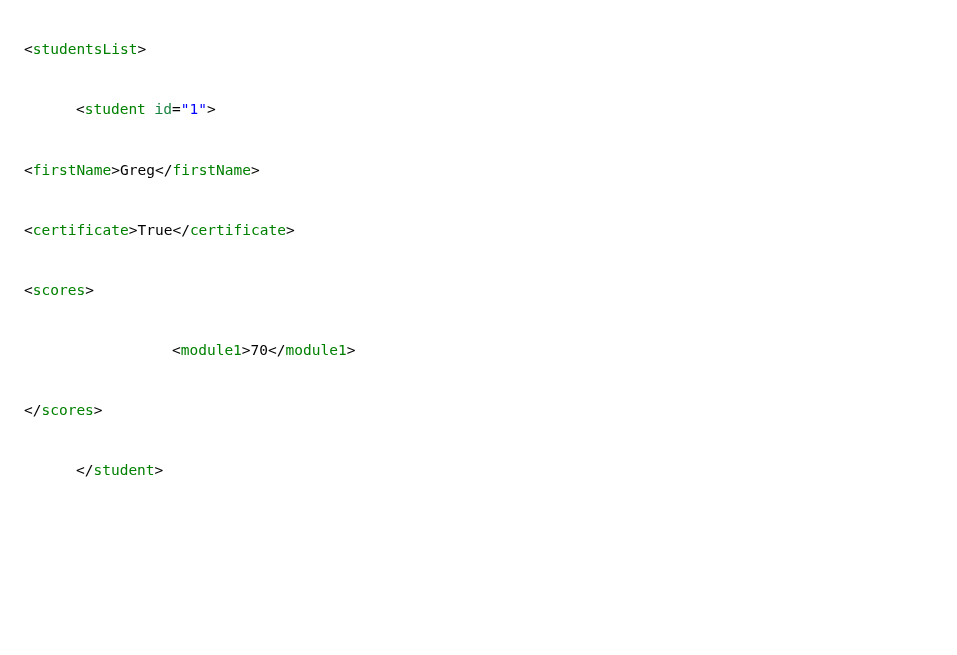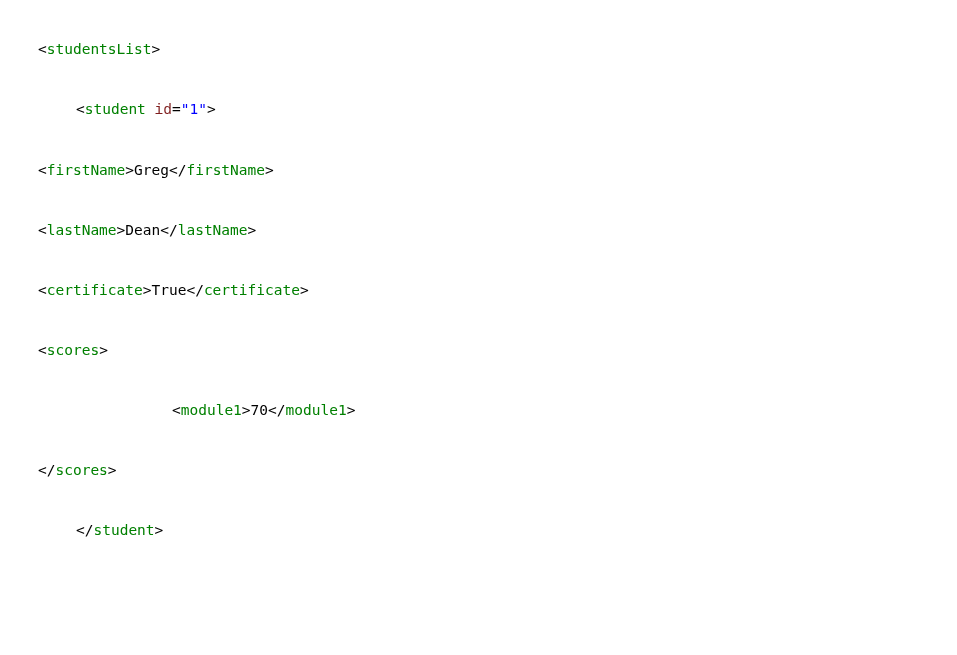--- a/index.html
+++ b/index.html
@@ -13,39 +13,38 @@
       font-size: 14.5px;
       line-height: 30px;
       padding: 4px 0;
       color: #000000;
     }
     .code-container {
       white-space: pre;
     }
     .line {
       display: block;
-      padding-left: 38px;
+      padding-left: 24px;
     }
     .i1 { padding-left: 76px; }
     .i2 { }
     .i3 { padding-left: 172px; }
     .br { color: #000000; }
     .tag { color: #008000; }
-    .attr { color: #7f1d1d; font-family: Liberation Mono, monospace; }
+    .attr { color: #15803d; font-family: Liberation Mono, monospace; }
     .str { color: #0000ff; }
     .txt { color: #000000; }
   </style>
 </head>
 <body>
 
 <div class="code-container">
 <span class="line"><span class="br">&lt;</span><span class="tag">studentsList</span><span class="br">&gt;</span></span>
 <span class="line i1"><span class="br">&lt;</span><span class="tag">student</span><span class="txt"> </span><span class="attr">id</span><span class="br">=</span><span class="str">"1"</span><span class="br">&gt;</span></span>
 <span class="line i2"><span class="br">&lt;</span><span class="tag">firstName</span><span class="br">&gt;</span><span class="txt">Greg</span><span class="br">&lt;/</span><span class="tag">firstName</span><span class="br">&gt;</span></span>
-<span class="line i2"><span class="br">&lt;</span><span class="tag">lastName</span><span class="br">&gt;</span><span class="txt">Dean</span><span class="br">&lt;/</span><span class="tag">lastName</span><span class="br">&gt;</span></span>
 <span class="line i2"><span class="br">&lt;</span><span class="tag">certificate</span><span class="br">&gt;</span><span class="txt">True</span><span class="br">&lt;/</span><span class="tag">certificate</span><span class="br">&gt;</span></span>
 <span class="line i2"><span class="br">&lt;</span><span class="tag">scores</span><span class="br">&gt;</span></span>
 <span class="line i3"><span class="br">&lt;</span><span class="tag">module1</span><span class="br">&gt;</span><span class="txt">70</span><span class="br">&lt;/</span><span class="tag">module1</span><span class="br">&gt;</span></span>
 <span class="line i2"><span class="br">&lt;/</span><span class="tag">scores</span><span class="br">&gt;</span></span>
 <span class="line i1"><span class="br">&lt;/</span><span class="tag">student</span><span class="br">&gt;</span></span>
 
 
 
 
 

